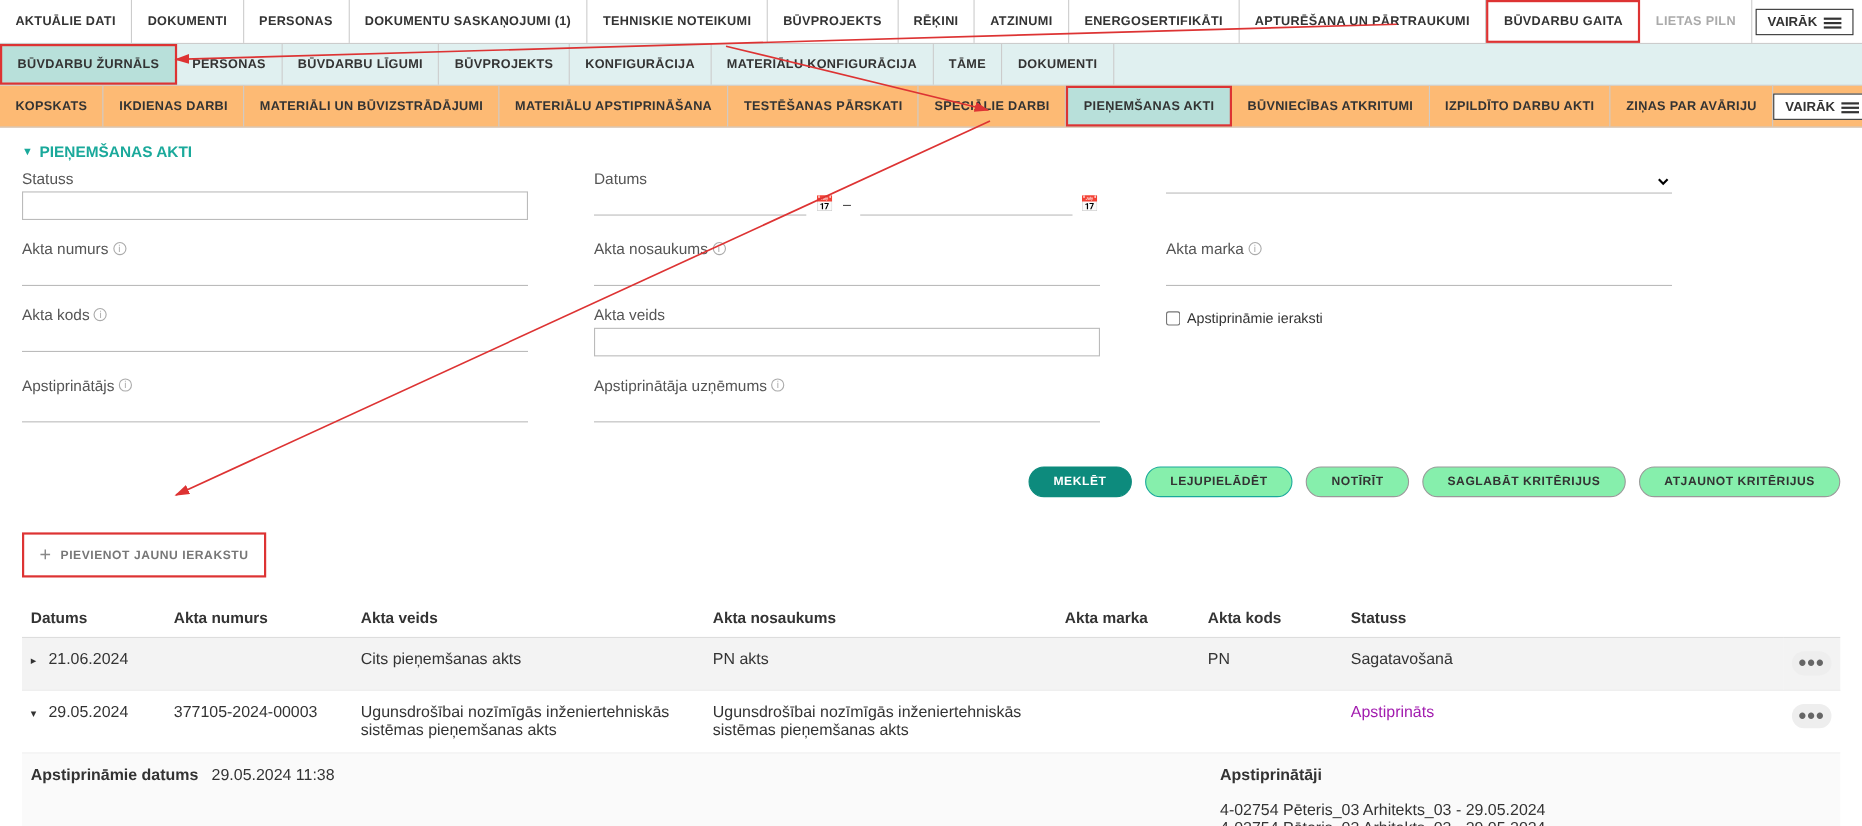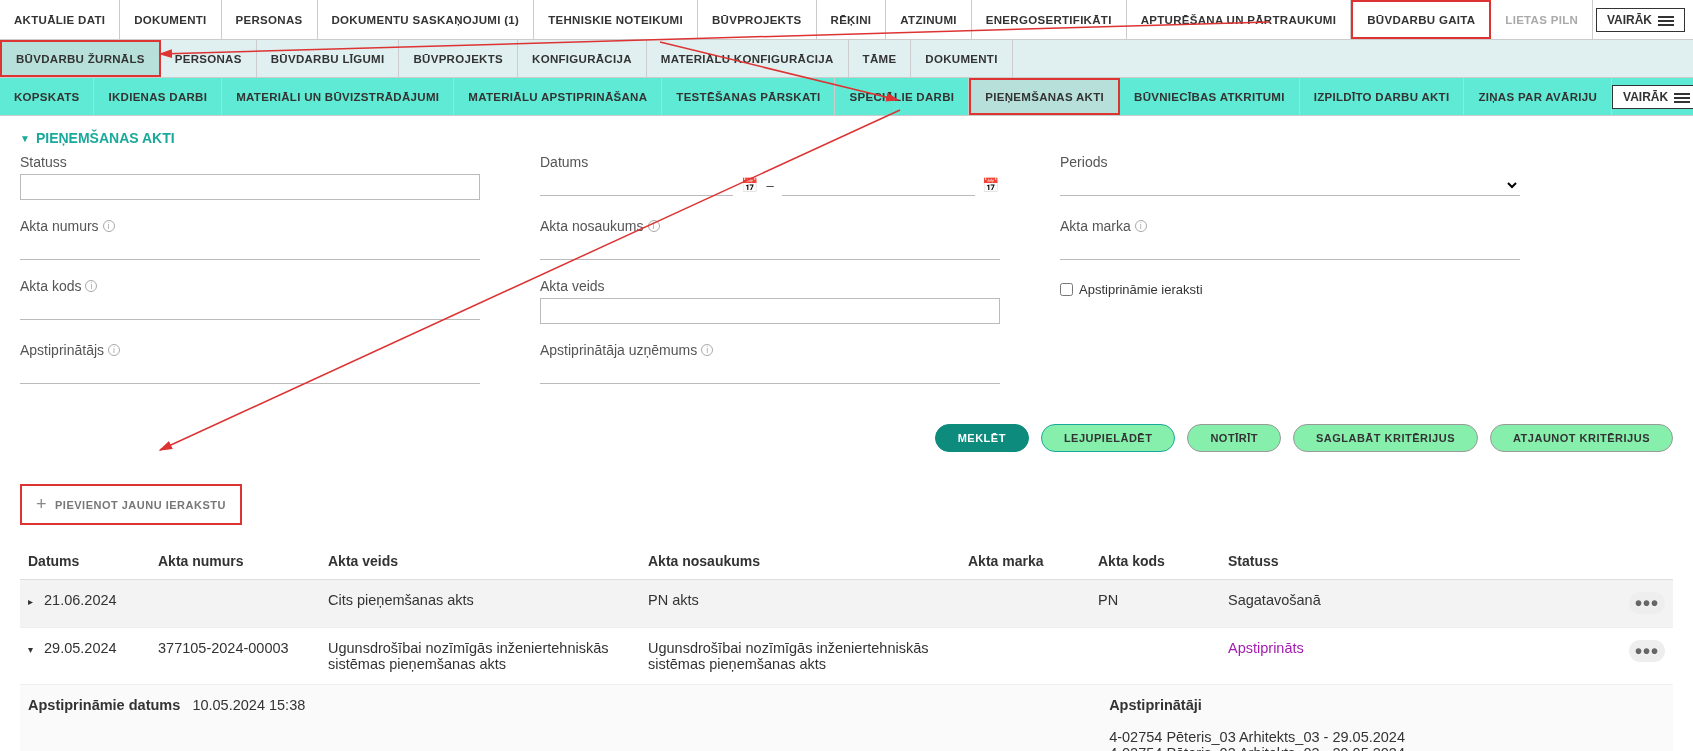--- a/index.html
+++ b/index.html
@@ -1,21 +1,21 @@
 <!DOCTYPE html>
 <html><head>
 <meta charset="utf-8">
 <style>
 * { box-sizing: border-box; margin: 0; padding: 0; }
 body { font-family: Arial, sans-serif; font-size: 13px; color: #333; background: #fff; width: 1693px; }
 
 .nav-row { display: flex; align-items: center; border-bottom: 1px solid #ccc; background: #fff; }
 .nav-row.level1 { height: 40px; }
 .nav-row.level2 { height: 38px; background: #e0f0f0; }
-.nav-row.level3 { height: 38px; background: #5eead4; }
+.nav-row.level3 { height: 38px; background: #fdba74; }
 
 .nav-item { padding: 0 14px; height: 100%; display: flex; align-items: center; font-weight: bold; font-size: 11.5px; letter-spacing: 0.3px; cursor: pointer; border-right: 1px solid #ccc; white-space: nowrap; text-transform: uppercase; }
 .nav-item.selected { background: #b8e0da; border: 2px solid #d33; }
 .nav-item.boxed { border: 2px solid #d33; }
 .nav-item.faded { color: #aaa; }
 
 .vairak-btn { margin-left: auto; padding: 4px 10px; border: 1px solid #333; font-weight: bold; font-size: 12px; cursor: pointer; display: flex; align-items: center; gap: 6px; margin-right: 8px; background:#fff;justify-content:space-between; }
 .vairak-btn .burger { width: 16px; height: 12px; display: inline-block; }
 .vairak-btn .burger span { display: block; height: 2px; background: #333; margin: 2px 0; }
 
@@ -138,21 +138,20 @@
       <div class="filter-label">Datums</div>
       <div class="date-pair">
         <input style="">
           <span class="cal">📅</span>
         <span>–</span>
         <input style="">
           <span class="cal">📅</span>
       </div>
     </div>
     <div class="filter-col">
-      <div class="filter-label">Periods</div>
       <select class="period-sel"><option></option></select>
     </div>
   </div>
 
   <div class="filter-row">
     <div class="filter-col">
       <div class="filter-label">
           <span>Akta numurs</span>
           <span class="info">i</span>
         </div>
@@ -259,21 +258,21 @@
       <td>Ugunsdrošībai nozīmīgās inženiertehniskās sistēmas pieņemšanas akts</td>
       <td>Ugunsdrošībai nozīmīgās inženiertehniskās sistēmas pieņemšanas akts</td>
       <td></td>
       <td></td>
       <td class="status-green">Apstiprināts</td>
       <td><span class="dots">•••</span></td>
     </tr>
     <tr class="detail-row">
       <td colspan="8">
         <div class="detail-inner">
-          <div><span class="detail-label">Apstiprināmie datums</span>&nbsp;&nbsp;&nbsp;<span>10.05.2024 15:38</span></div>
+          <div><span class="detail-label">Apstiprināmie datums</span>&nbsp;&nbsp;&nbsp;<span>29.05.2024 11:38</span></div>
           <div style="margin-left:auto; margin-right:260px; display:flex; gap:16px;flex-direction:column;">
             <span class="detail-label">Apstiprinātāji</span>
             <div>
               <div>4-02754 Pēteris_03 Arhitekts_03 - 29.05.2024</div>
               <div>4-02754 Pēteris_03 Arhitekts_03 - 29.05.2024</div>
             </div>
           </div>
         </div>
       </td>
     </tr>

